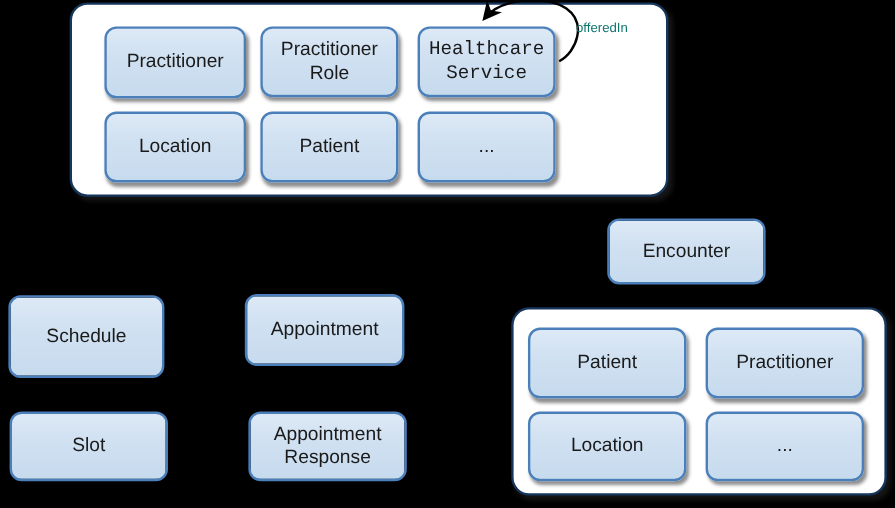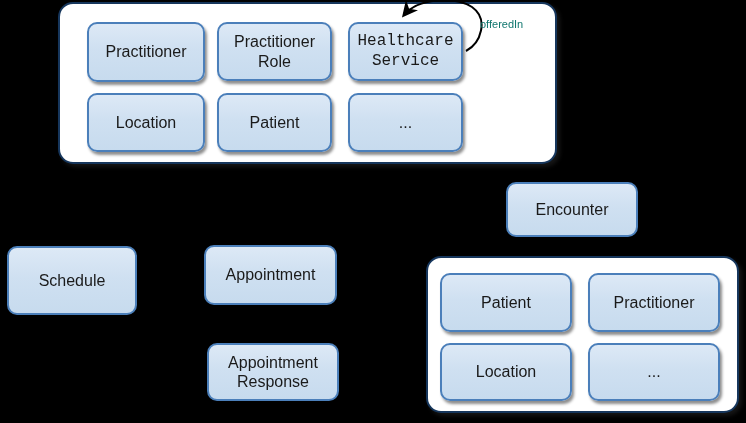--- a/index.html
+++ b/index.html
@@ -72,20 +72,21 @@
       </marker>
     </defs>
     <path d="M 466 51 C 481 43 489 19 472 7 C 454 -4 418 -2 404 15" fill="none" stroke="#000000" stroke-width="2" marker-end="url(#arrowhead)"></path>
   </svg>
 
   <div class="loop-label">offeredIn</div>
 
   <div class="node" style="left:7px;   top:246px; width:130px; height:69px;">Schedule</div>
   <div class="node" style="left:204px; top:245px; width:133px; height:60px;">Appointment</div>
   <div class="node" style="left:506px; top:182px; width:132px; height:55px;">Encounter</div>
+  <div class="node" style="left:8px;   top:343px; width:132px; height:58px;">Slot</div>
   <div class="node" style="left:207px; top:343px; width:132px; height:58px;">Appointment
 Response</div>
 
   <div class="container" style="left:426px; top:256px; width:313px; height:157px;"></div>
 
   <div class="node" style="left:440px; top:273px; width:132px; height:59px;">Patient</div>
   <div class="node" style="left:588px; top:273px; width:132px; height:59px;">Practitioner</div>
   <div class="node" style="left:440px; top:343px; width:132px; height:58px;">Location</div>
   <div class="node" style="left:588px; top:343px; width:132px; height:58px;">...</div>
 

